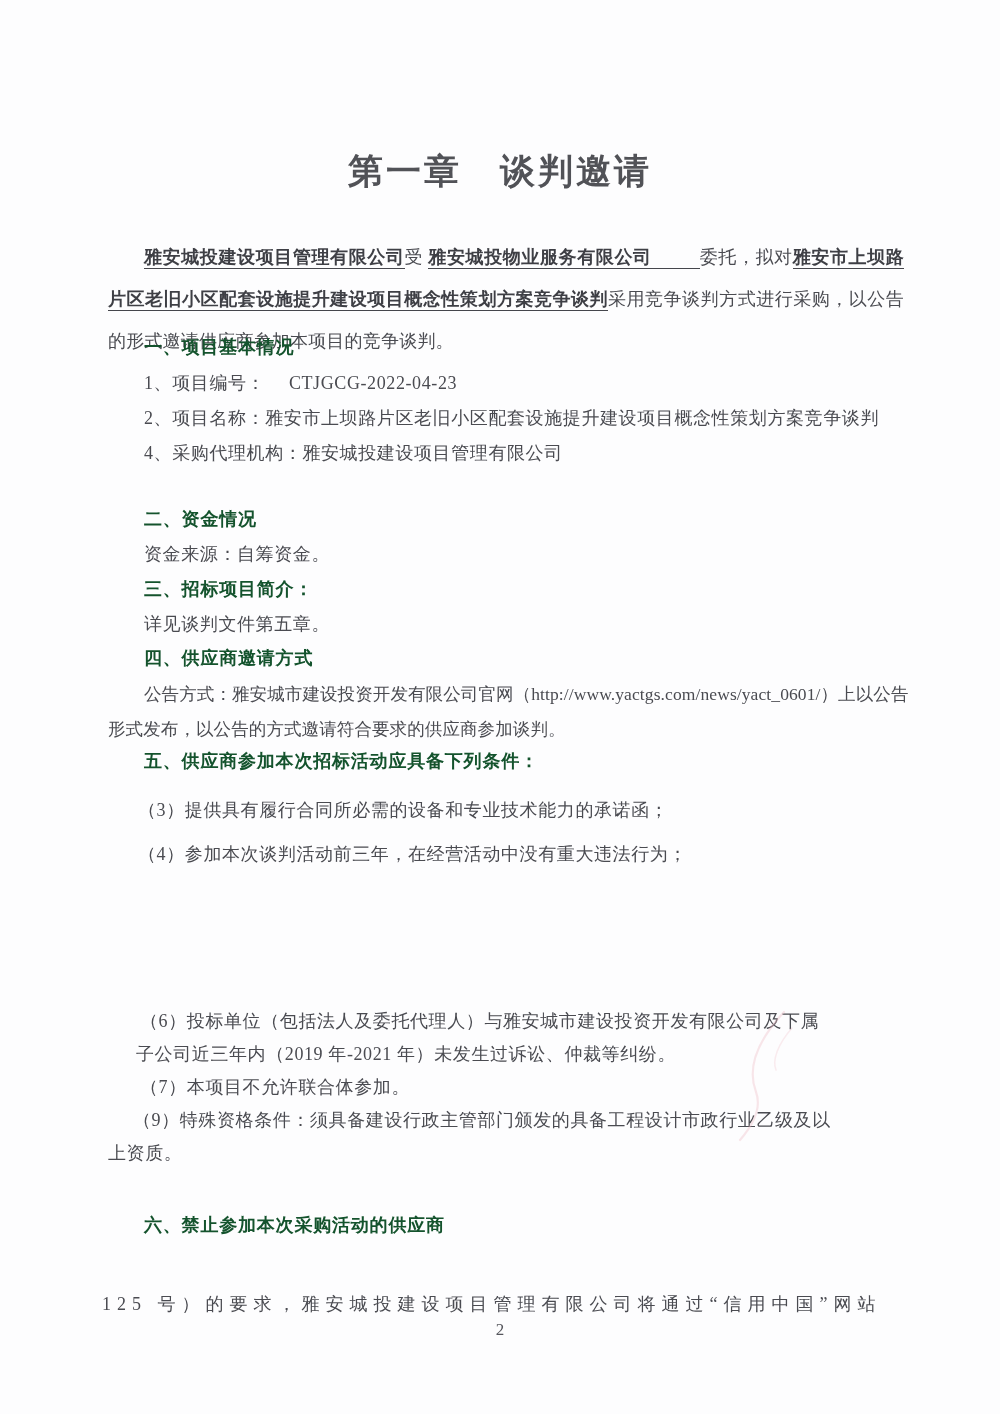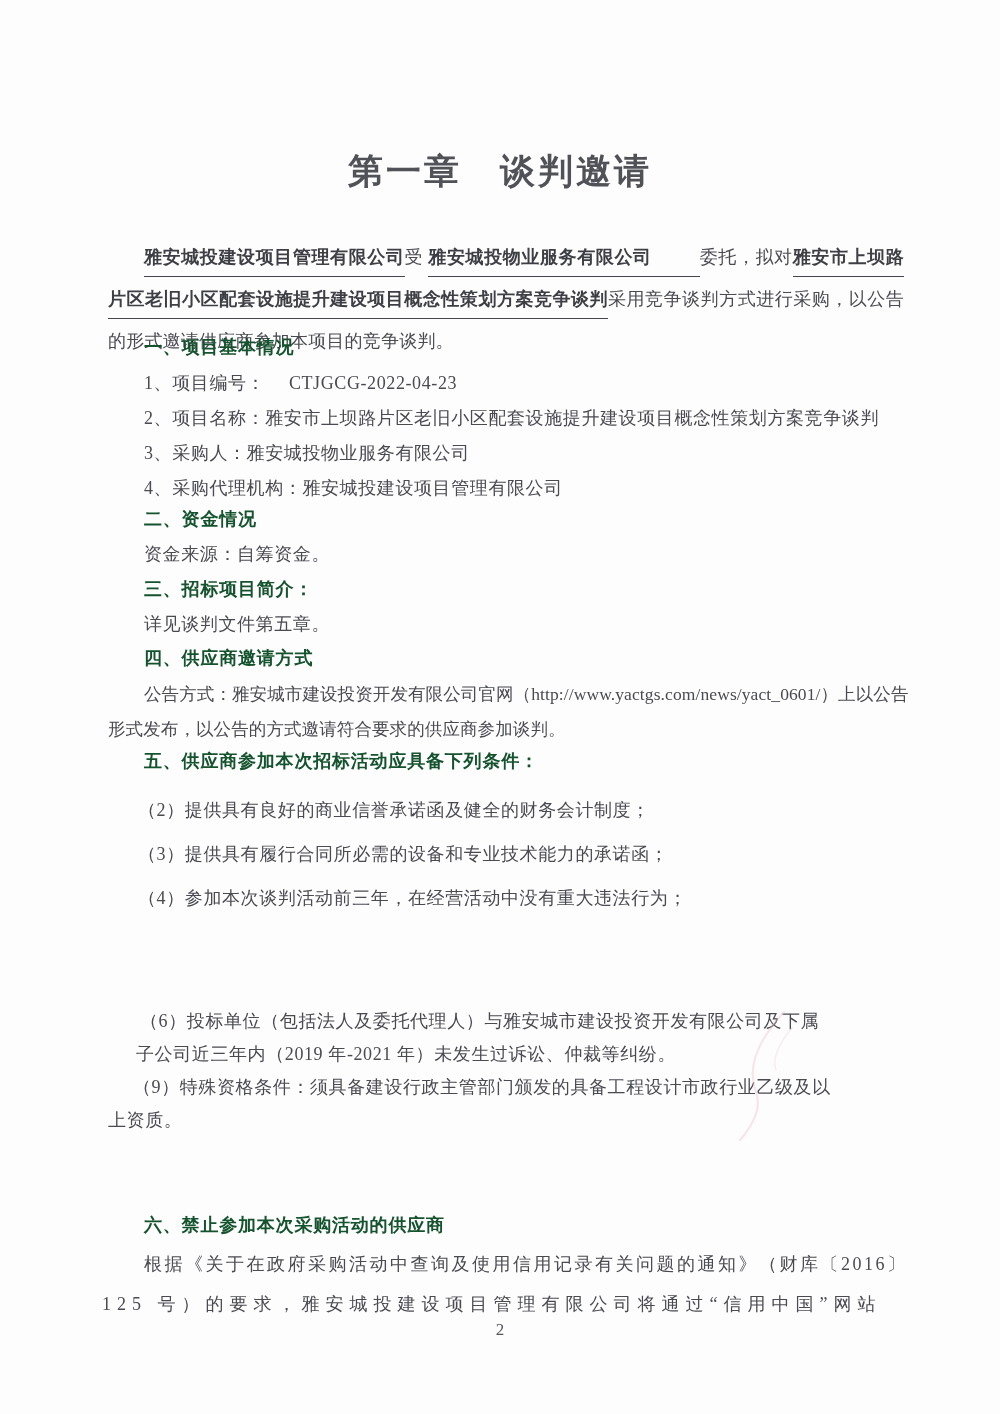--- a/index.html
+++ b/index.html
@@ -23,21 +23,21 @@
   .intro{
     position:absolute;top:218px;left:108px;width:796px;
     font-size:18px;line-height:42px;
     text-align:justify;
     text-indent:36px;
     letter-spacing:0.2px;
   }
   .bu{
     font-weight:700;color:#3e3f45;
     border-bottom:1.6px solid #45464c;
-    padding-bottom:9px;
+    padding-bottom:1px;
   }
   .bu-trail{padding-right:48px;}
   .sec-heading{
     position:absolute;left:144px;
     font-family:"Liberation Sans", sans-serif;
     font-weight:700;
     font-size:18px;line-height:26px;
     letter-spacing:0.8px;
     color:#14532d;
     white-space:nowrap;
@@ -82,54 +82,52 @@
 
   <div class="doc-title">第一章　谈判邀请</div>
 
   <p class="intro"><span class="bu">雅安城投建设项目管理有限公司</span><span>受 </span><span class="bu bu-trail">雅安城投物业服务有限公司</span><span>委托，拟对</span><span class="bu">雅安市上坝路片区老旧小区配套设施提升建设项目概念性策划方案竞争谈判</span><span>采用竞争谈判方式进行采购，以公告的形式邀请供应商参加本项目的竞争谈判。</span></p>
 
   <div class="sec-heading" style="top:334px">一、项目基本情况</div>
 
   <div class="items4">
     <div>1、项目编号：　 CTJGCG-2022-04-23</div>
     <div>2、项目名称：雅安市上坝路片区老旧小区配套设施提升建设项目概念性策划方案竞争谈判</div>
-    <div>3、采购人：雅安城投物业服务有限公司</div>
     <div>4、采购代理机构：雅安城投建设项目管理有限公司</div>
   </div>
 
   <div class="sec-heading" style="top:506px">二、资金情况</div>
   <div class="line" style="top:541px">资金来源：自筹资金。</div>
 
   <div class="sec-heading" style="top:576px">三、招标项目简介：</div>
   <div class="line" style="top:611px">详见谈判文件第五章。</div>
 
   <div class="sec-heading" style="top:645px">四、供应商邀请方式</div>
 
   <div class="invit">
     <div class="l1">公告方式：雅安城市建设投资开发有限公司官网（http://www.yactgs.com/news/yact_0601/）上以公告</div>
     <div>形式发布，以公告的方式邀请符合要求的供应商参加谈判。</div>
   </div>
 
   <div class="sec-heading" style="top:748px">五、供应商参加本次招标活动应具备下列条件：</div>
 
   <div class="conds-loose">
-    <div>（2）提供具有良好的商业信誉承诺函及健全的财务会计制度；</div>
     <div>（3）提供具有履行合同所必需的设备和专业技术能力的承诺函；</div>
     <div>（4）参加本次谈判活动前三年，在经营活动中没有重大违法行为；</div>
   </div>
 
   <div class="conds-tight">
     <div class="ml32">（6）投标单位（包括法人及委托代理人）与雅安城市建设投资开发有限公司及下属</div>
     <div class="ml28">子公司近三年内（2019 年-2021 年）未发生过诉讼、仲裁等纠纷。</div>
+    <div class="ml32">（7）本项目不允许联合体参加。</div>
     <div class="ml25">（9）特殊资格条件：须具备建设行政主管部门颁发的具备工程设计市政行业乙级及以</div>
     <div class="ml0">上资质。</div>
   </div>
 
   <div class="sec-heading" style="top:1212px">六、禁止参加本次采购活动的供应商</div>
-  <div class="final-l1">根据《关于在政府采购活动中查询及使用信用记录有关问题的通知》（财库〔2016〕</div>
   <div class="final-l2">125 号）的要求，雅安城投建设项目管理有限公司将通过“信用中国”网站</div>
 
   <div class="page-number">2</div>
 
   <svg class="artifact" width="90" height="140" viewBox="0 0 90 140">
     <path d="M58,4 C34,30 20,58 30,84 C36,100 26,118 14,132" fill="none" stroke="#f0c3cb" stroke-width="2.2" stroke-linecap="round"></path>
     <path d="M66,20 C52,36 46,52 50,62" fill="none" stroke="#f4d2d8" stroke-width="1.6" stroke-linecap="round"></path>
   </svg>
 
 </div>

